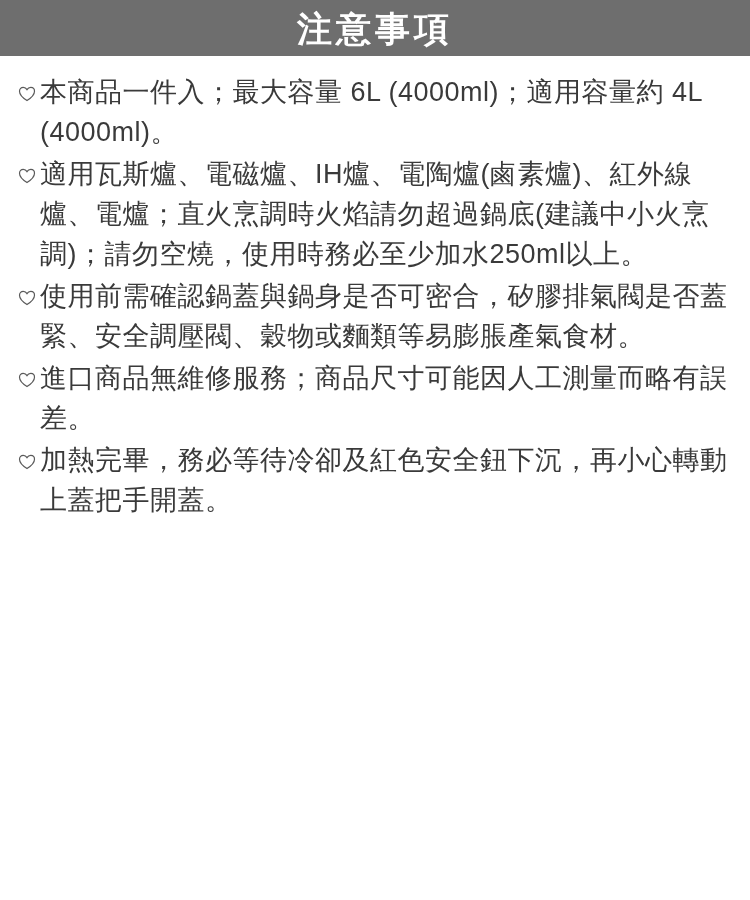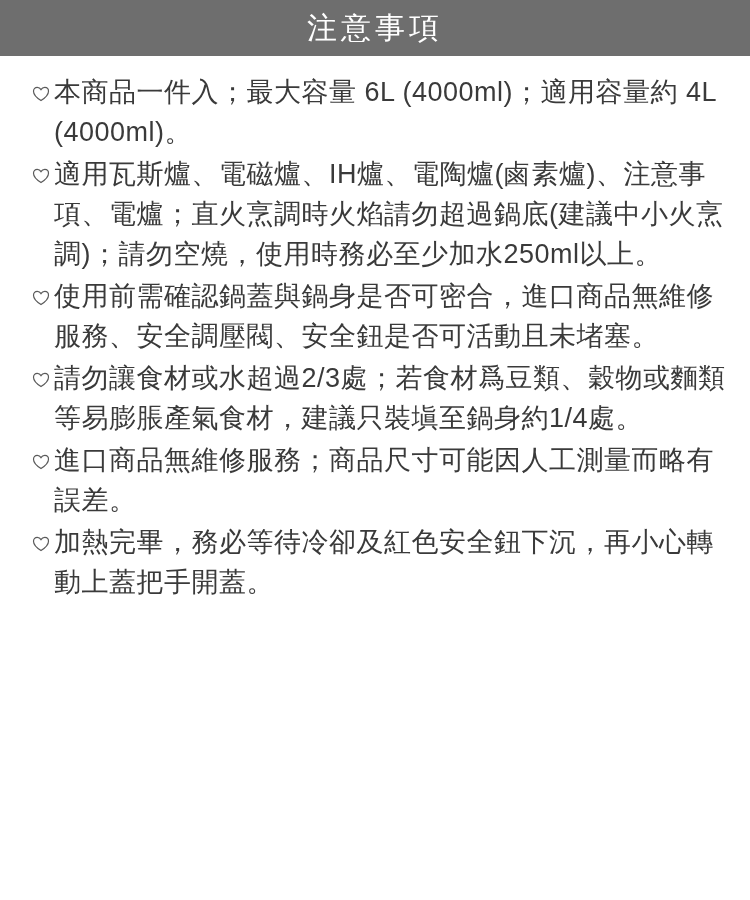--- a/index.html
+++ b/index.html
@@ -25,28 +25,28 @@
     width: 100%;
     height: 56px;
     background: #6e6e6e;
     display: flex;
     align-items: center;
     justify-content: center;
     flex: 0 0 auto;
   }
   .header-title {
     color: #ffffff;
-    font-size: 30px;
+    font-size: 35px;
     letter-spacing: 4px;
-    font-weight: 400;
+    font-weight: 700;
     line-height: 1;
   }
   .notes-list {
     flex: 1 1 auto;
-    padding: 16px 18px 0 28px;
+    padding: 16px 18px 0 14px;
     box-sizing: border-box;
   }
   .note-item {
     display: flex;
     align-items: flex-start;
     margin-bottom: 2px;
   }
   .bullet-icon {
     flex: 0 0 auto;
     width: 26px;
@@ -88,40 +88,32 @@
       <span class="note-text">本商品一件入；最大容量 6L (4000ml)；適用容量約 4L (4000ml)。</span>
     </div>
 
 
     <div class="note-item">
       <span class="bullet-icon">
         <svg width="20" height="20" viewBox="0 0 20 20">
           <path d="M10 16.5 C 10 16.5 2.5 11.8 2.5 7.2 C 2.5 4.9 4.2 3.3 6.2 3.3 C 7.8 3.3 9.2 4.2 10 5.6 C 10.8 4.2 12.2 3.3 13.8 3.3 C 15.8 3.3 17.5 4.9 17.5 7.2 C 17.5 11.8 10 16.5 10 16.5 Z" fill="none" stroke="#5a5a5a" stroke-width="1.2"></path>
         </svg>
       </span>
-      <span class="note-text">適用瓦斯爐、電磁爐、IH爐、電陶爐(鹵素爐)、注意事項、電爐；直火烹調時火焰請勿超過鍋底(建議中小火烹調)；請勿空燒，使用時務必至少加水250ml以上。</span>
+      <span class="note-text">適用瓦斯爐、電磁爐、IH爐、電陶爐(鹵素爐)、紅外線爐、電爐；直火烹調時火焰請勿超過鍋底(建議中小火烹調)；請勿空燒，使用時務必至少加水250ml以上。</span>
     </div>
 
     <div class="note-item">
       <span class="bullet-icon">
         <svg width="20" height="20" viewBox="0 0 20 20">
           <path d="M10 16.5 C 10 16.5 2.5 11.8 2.5 7.2 C 2.5 4.9 4.2 3.3 6.2 3.3 C 7.8 3.3 9.2 4.2 10 5.6 C 10.8 4.2 12.2 3.3 13.8 3.3 C 15.8 3.3 17.5 4.9 17.5 7.2 C 17.5 11.8 10 16.5 10 16.5 Z" fill="none" stroke="#5a5a5a" stroke-width="1.2"></path>
         </svg>
       </span>
-      <span class="note-text">使用前需確認鍋蓋與鍋身是否可密合，進口商品無維修服務、安全調壓閥、安全鈕是否可活動且未堵塞。</span>
+      <span class="note-text">使用前需確認鍋蓋與鍋身是否可密合，矽膠排氣閥是否蓋緊、安全調壓閥、穀物或麵類等易膨脹產氣食材。</span>
     </div>
 
-    <div class="note-item">
-      <span class="bullet-icon">
-        <svg width="20" height="20" viewBox="0 0 20 20">
-          <path d="M10 16.5 C 10 16.5 2.5 11.8 2.5 7.2 C 2.5 4.9 4.2 3.3 6.2 3.3 C 7.8 3.3 9.2 4.2 10 5.6 C 10.8 4.2 12.2 3.3 13.8 3.3 C 15.8 3.3 17.5 4.9 17.5 7.2 C 17.5 11.8 10 16.5 10 16.5 Z" fill="none" stroke="#5a5a5a" stroke-width="1.2"></path>
-        </svg>
-      </span>
-      <span class="note-text">請勿讓食材或水超過2/3處；若食材爲豆類、穀物或麵類等易膨脹產氣食材，建議只裝塡至鍋身約1/4處。</span>
-    </div>
 
     <div class="note-item">
       <span class="bullet-icon">
         <svg width="20" height="20" viewBox="0 0 20 20">
           <path d="M10 16.5 C 10 16.5 2.5 11.8 2.5 7.2 C 2.5 4.9 4.2 3.3 6.2 3.3 C 7.8 3.3 9.2 4.2 10 5.6 C 10.8 4.2 12.2 3.3 13.8 3.3 C 15.8 3.3 17.5 4.9 17.5 7.2 C 17.5 11.8 10 16.5 10 16.5 Z" fill="none" stroke="#5a5a5a" stroke-width="1.2"></path>
         </svg>
       </span>
       <span class="note-text">進口商品無維修服務；商品尺寸可能因人工測量而略有誤差。</span>
     </div>
 

